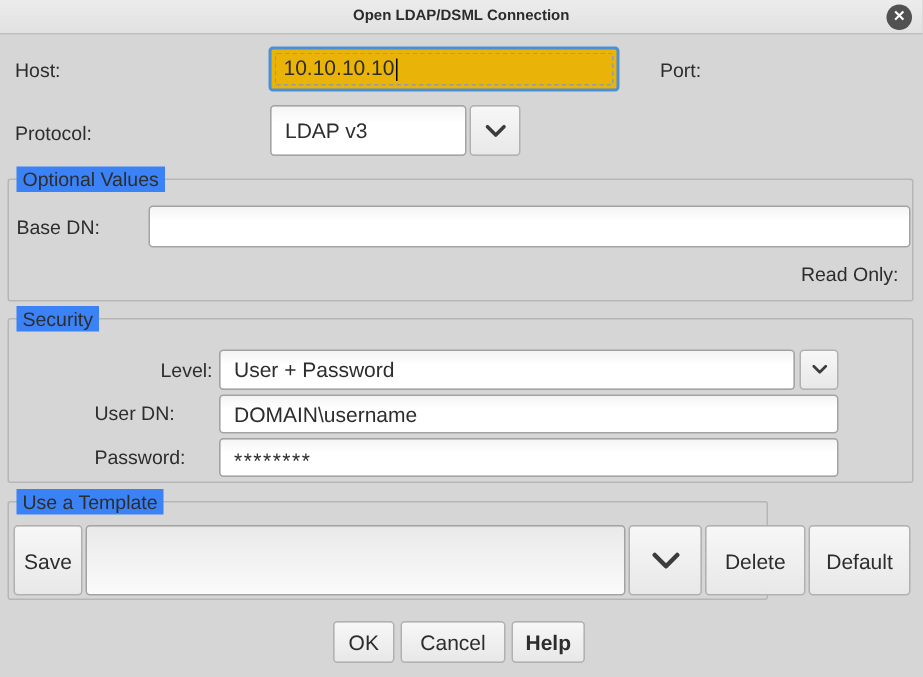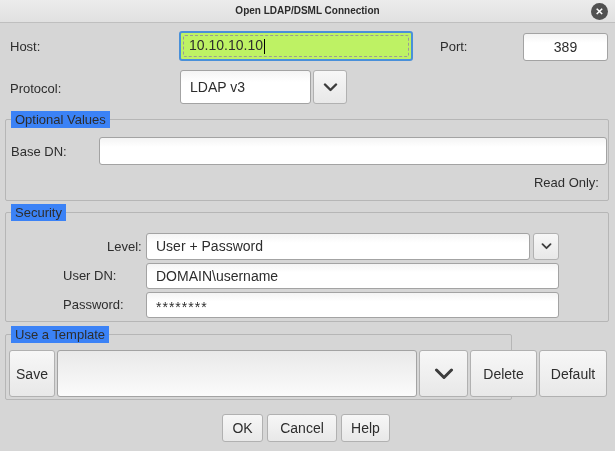--- a/index.html
+++ b/index.html
@@ -39,21 +39,21 @@
     position: absolute;
     background: linear-gradient(#f4f4f4 0%, #ffffff 35%);
     border: 1px solid #a3a3a3;
     border-radius: 3px;
     padding-left: 9px;
     white-space: nowrap;
     overflow: hidden;
   }
   .entry-focused {
     border: 2px solid #4a90d9;
-    background: #bef264;
+    background: #eab308;
     padding-left: 8px;
   }
   .focus-dashes {
     position: absolute; left:2px; right:2px; top:2px; bottom:2px;
     border: 1px dashed #9a9a9a; border-radius: 2px;
     pointer-events: none;
   }
   .caret {
     display:inline-block; width:1px; height:15px;
     background:#000; vertical-align: middle; margin-left:1px;
@@ -96,21 +96,20 @@
     </div>
   </div>
 
   <div class="lbl" style="left:10px; top:38px;">Host:</div>
   <div class="entry entry-focused" style="left:179px; top:31px; width:234px; height:30px; line-height:24px; font-size:14px;">
     <div class="focus-dashes"></div>
     <span>10.10.10.10</span><span class="caret"></span>
   </div>
 
   <div class="lbl" style="left:440px; top:38px;">Port:</div>
-  <div class="entry" style="left:523px; top:33px; width:85px; height:28px; line-height:26px; font-size:14px; text-align:center; padding-left:0;">389</div>
 
   <div class="lbl" style="left:10px; top:80px;">Protocol:</div>
   <div class="entry" style="left:180px; top:70px; width:131px; height:34px; line-height:32px; font-size:14px;">LDAP v3</div>
   <div class="btn" style="left:313px; top:70px; width:34px; height:34px;">
     <svg width="15" height="9" viewBox="0 0 15 9">
       <path d="M2 1.5 L7.5 7 L13 1.5" fill="none" stroke="#3c3c3c" stroke-width="2.4" stroke-linecap="round" stroke-linejoin="round"></path>
     </svg>
   </div>
 
   <div class="frame" style="left:5px; top:119px; width:604px; height:82px;">
@@ -161,17 +160,17 @@
       <span>Delete</span>
     </div>
   </div>
 
   <div class="btn" style="left:222px; top:414px; width:41px; height:28px; font-size:14px;">
     <span>OK</span>
   </div>
   <div class="btn" style="left:267px; top:414px; width:70px; height:28px; font-size:14px;">
     <span>Cancel</span>
   </div>
-  <div class="btn" style="left:341px; top:414px; width:49px; height:28px; font-size:14px;">
+  <div class="btn" style="left:341px; top:414px; width:49px; height:28px; font-size:14px;font-weight:bold;">
     <span>Help</span>
   </div>
 
 </div>
 
 </body></html>

